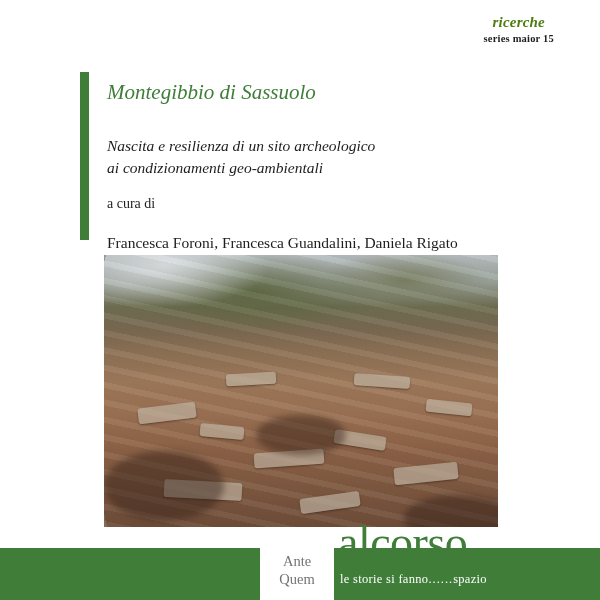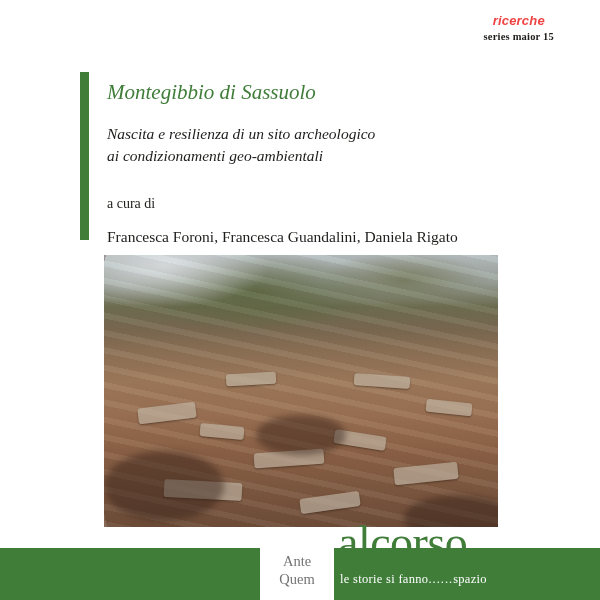--- a/index.html
+++ b/index.html
@@ -23,25 +23,25 @@
 
   
   .series-block {
     position: absolute;
     top: 12px;
     right: 46px;
     text-align: center;
     line-height: 1.35;
   }
   .series-name {
-    font-family: Liberation Sans, sans-serif;
+    font-family: Liberation Serif, serif;
     font-style: italic;
     font-weight: bold;
-    font-size: 13px;
-    color: #ef4444;
+    font-size: 15px;
+    color: #4d7c0f;
     letter-spacing: 0.2px;
   }
   .series-sub {
     font-family: "Liberation Serif", serif;
     font-weight: bold;
     font-size: 10.5px;
     color: #1d1d1b;
     letter-spacing: 0.2px;
   }
 
@@ -65,40 +65,40 @@
   .title-main {
     font-family: "Liberation Serif", serif;
     font-style: italic;
     font-size: 21px;
     line-height: 1.38;
     color: #3f7d39;
     margin: 0;
     font-weight: normal;
   }
   .subtitle {
-    margin-top: 16px;
+    margin-top: 28px;
     font-family: "Liberation Serif", serif;
     font-style: italic;
     font-size: 15.5px;
     line-height: 1.45;
     color: #1d1d1b;
   }
 
   
   .editors-block {
     position: absolute;
     left: 107px;
     top: 196px;
     width: 430px;
   }
   .curated-by {
     font-family: "Liberation Serif", serif;
     font-size: 14px;
     color: #1d1d1b;
-    margin-bottom: 14px;
+    margin-bottom: 20px;
   }
   .editor-names {
     font-family: "Liberation Serif", serif;
     font-size: 15.5px;
     color: #1d1d1b;
     line-height: 1.4;
   }
 
   
   .photo-frame {

